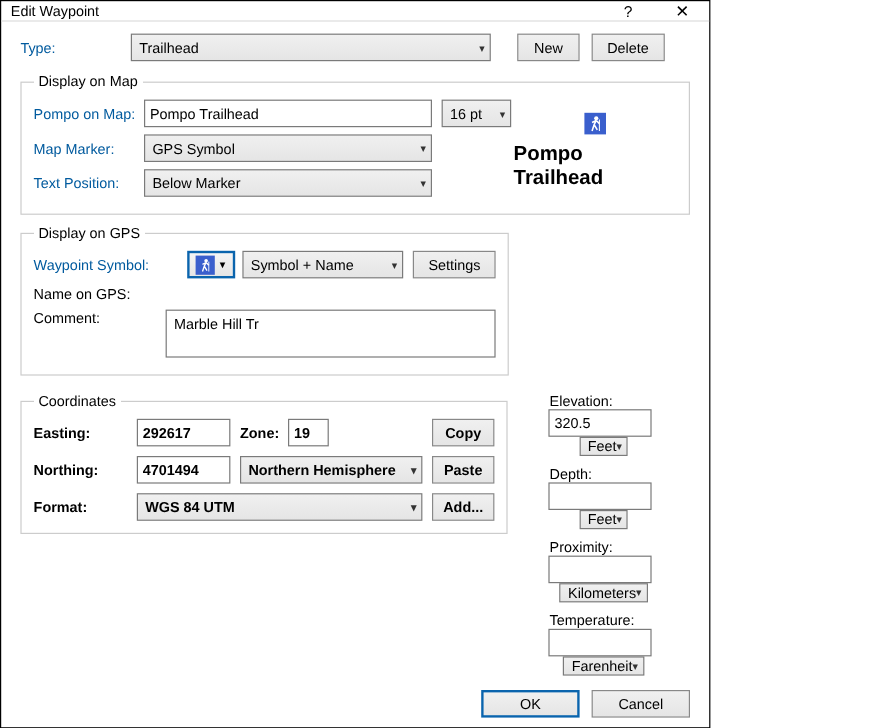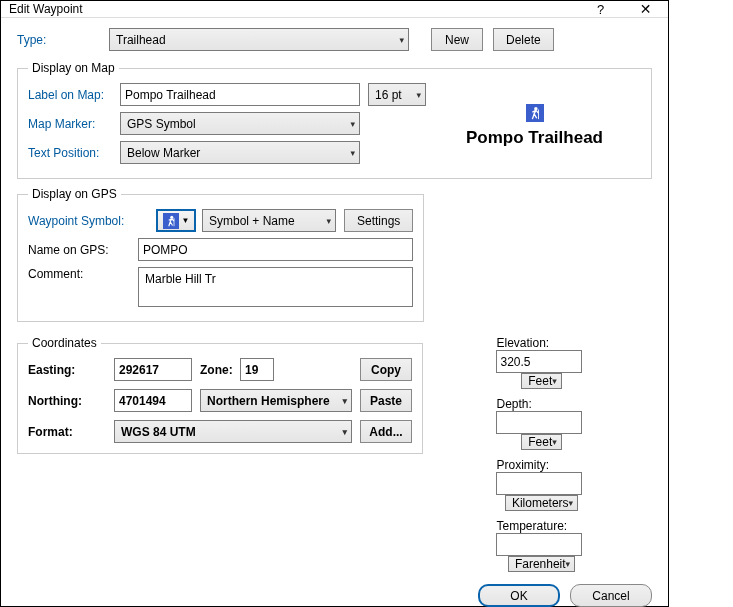--- a/index.html
+++ b/index.html
@@ -4,21 +4,21 @@
 <style>
   * { box-sizing: border-box; }
   body {
     margin: 0;
     font-family: "Segoe UI", Tahoma, sans-serif;
     font-size: 12px;
     background: #fff;
     color: #000;
   }
   .window {
-    width: 669px;
+    width: 592px;
     height: 607px;
     border: 1px solid #000;
     display: flex;
     flex-direction: column;
     background: #fff;
   }
   .titlebar {
     height: 30px;
     display: flex;
     align-items: center;
@@ -70,21 +70,21 @@
     font: inherit;
     height: 23px;
     background: linear-gradient(#f0f0f0,#e5e5e5);
     border: 1px solid #888;
     padding: 0 12px;
     display: inline-flex;
     align-items: center;
     justify-content: center;
     min-width: 52px;
   }
-  .btn.wide { min-width: 82px; border-radius: 10px; }
+  .btn.wide { min-width: 82px; }
   fieldset {
     border: 1px solid #ccc;
     margin: 6px 0 2px 0;
     padding: 8px 10px 10px 10px;
   }
   legend { padding: 0 4px; }
   .preview {
     flex: 1;
     display: flex;
     flex-direction: column;
@@ -170,21 +170,21 @@
       <button class="btn">New</button>
       <div style="width:10px"></div>
       <button class="btn">Delete</button>
     </div>
 
     <fieldset>
       <legend>Display on Map</legend>
       <div style="display:flex">
         <div style="width:400px">
           <div class="row">
-            <span class="label-col bluelabel">Label on Map:</span>
+            <span class="label-col bluelabel">Pompo on Map:</span>
             <input type="text" style="width: 240px;" value="Pompo Trailhead">
             <div style="width:8px"></div>
             <div class="combo" style="width:58px">
               <span>16 pt</span>
               <span class="chev">▾</span>
             </div>
           </div>
           <div class="row" style="margin-top:6px">
             <span class="label-col bluelabel">Map Marker:</span>
             <div class="combo" style="width:240px">
@@ -231,21 +231,20 @@
         <div style="width:6px"></div>
         <div class="combo" style="width:134px">
           <span>Symbol + Name</span>
           <span class="chev">▾</span>
         </div>
         <div style="width:8px"></div>
         <button class="btn">Settings</button>
       </div>
       <div class="row" style="margin-top:6px">
         <span class="label-col-gps">Name on GPS:</span>
-        <input type="text" style="width: 275px;" value="POMPO">
       </div>
       <div class="row" style="margin-top:6px;align-items:flex-start">
         <span class="label-col-gps">Comment:</span>
         <textarea style="width: 275px; height: 40px;">Marble Hill Tr</textarea>
       </div>
     </fieldset>
 
     <div class="twocol">
       <div class="leftcol">
         <fieldset>

